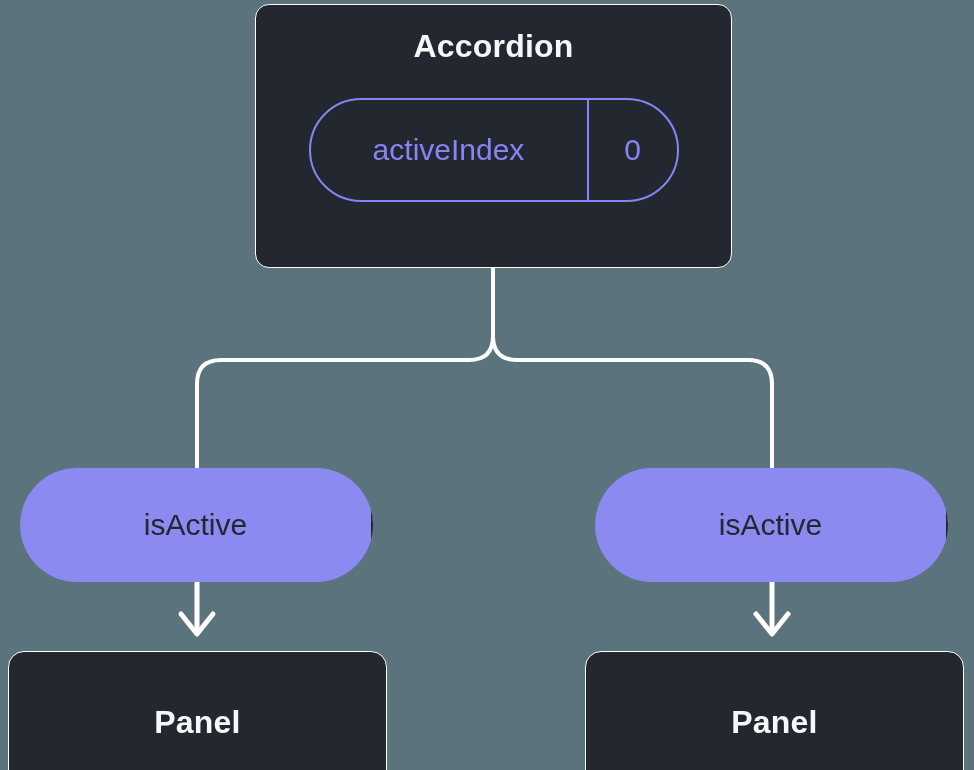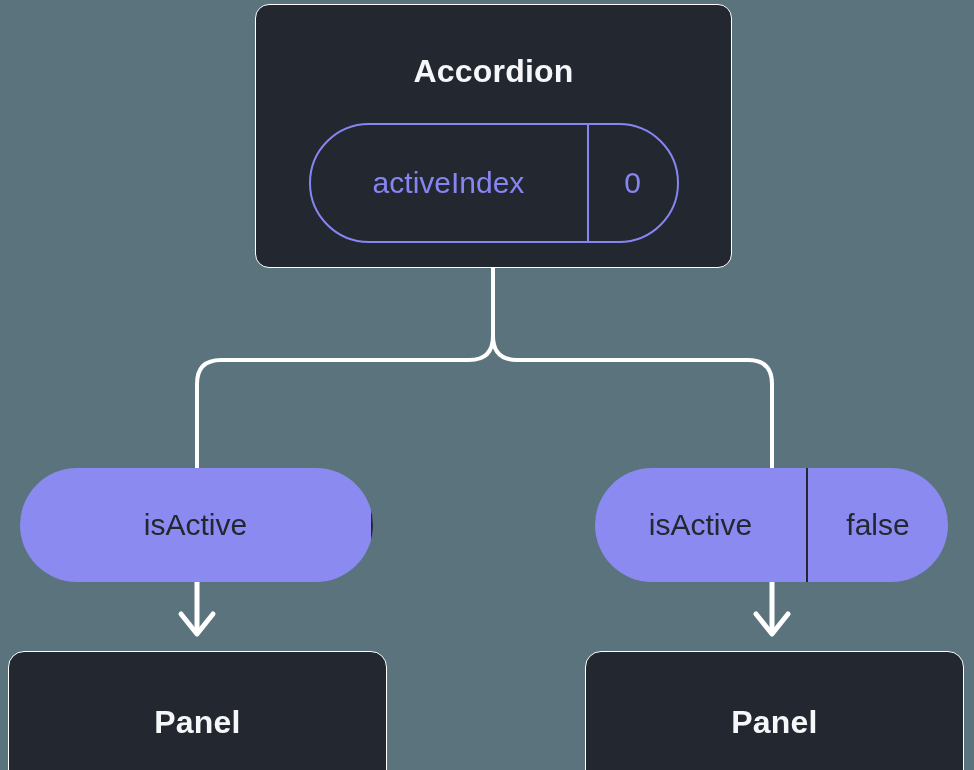--- a/index.html
+++ b/index.html
@@ -39,41 +39,41 @@
   .node{
     position:absolute;
     background:var(--node-bg);
     border:1.5px solid var(--node-border);
     color:var(--node-text);
   }
   .accordion{
     left:255px;top:4px;width:477px;height:264px;
     border-radius:14px;
     display:flex;flex-direction:column;align-items:center;
-    padding-top:46px;
+    padding-top:21px;
   }
   .node-title{
     font-size:32px;font-weight:600;line-height:40px;
     color:var(--node-text);
     letter-spacing:.2px;
   }
   .pill{
     display:flex;align-items:stretch;
     border-radius:60px;
     overflow:hidden;
     font-size:30px;font-weight:500;
   }
   .pill-label,.pill-value{
     display:flex;align-items:center;justify-content:center;
   }
   .pill-label{flex:1;}
   .pill-sep{width:2px;align-self:stretch;}
   .pill.outline{
     margin-top:32px;
-    width:370px;height:120px;
+    width:370px;height:104px;
     border:2.5px solid var(--accent);
     color:var(--accent);
     background:transparent;
   }
   .pill.outline .pill-sep{background:var(--accent);}
   .pill.outline .pill-value{width:88px;}
   .pill.filled{
     position:absolute;
     width:353px;height:114px;
     background:var(--pill-fill);
@@ -116,21 +116,20 @@
   </div>
 
   <div class="pill filled pill-left">
     <span class="pill-label">isActive</span>
     <span class="pill-sep"></span>
   </div>
 
   <div class="pill filled pill-right">
     <span class="pill-label">isActive</span>
     <span class="pill-sep"></span>
-    <span class="pill-value">false</span>
   </div>
 
   <div class="node panel panel-left">
     <div class="node-title">Panel</div>
   </div>
 
   <div class="node panel panel-right">
     <div class="node-title">Panel</div>
   </div>
 

